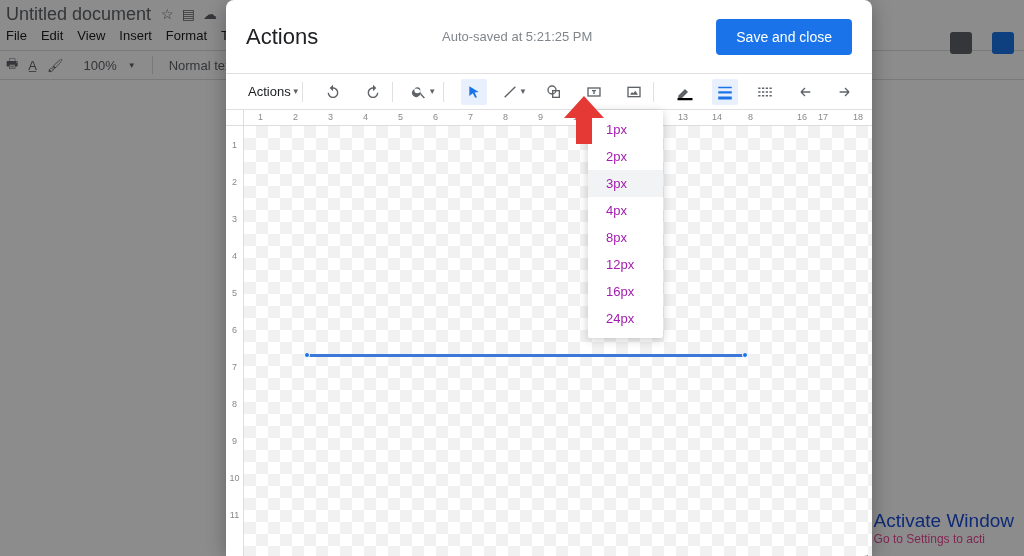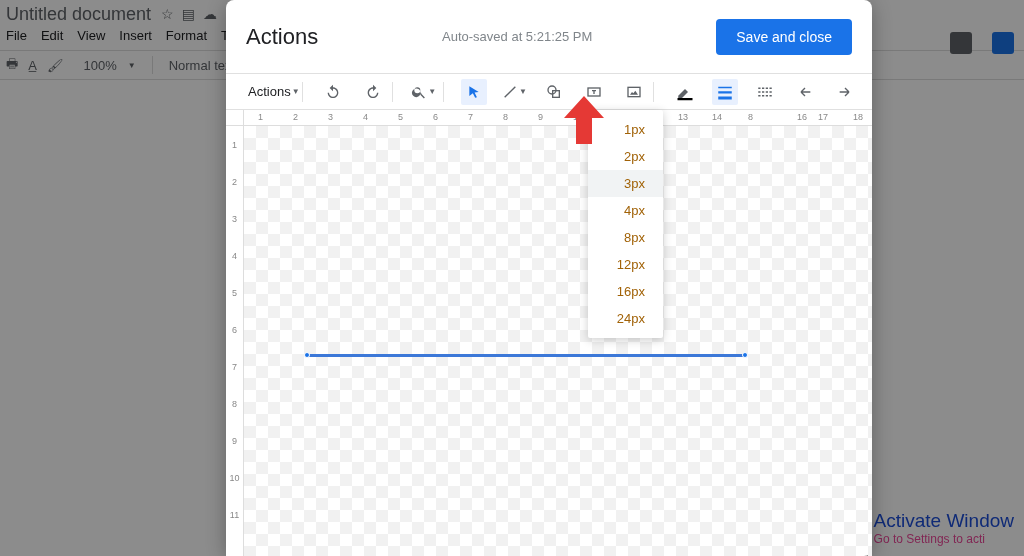--- a/index.html
+++ b/index.html
@@ -57,21 +57,21 @@
 }
 
 
 .drawn-line { position: absolute; left: 63px; top: 228px; width: 438px; height: 3px; background: #3c78d8; }
 .handle { position: absolute; width: 6px; height: 6px; background: #1a73e8; border: 1px solid #fff; border-radius: 50%; top: -2px; }
 .handle.l { left: -3px; }
 .handle.r { right: -3px; }
 
 
 .dropdown { position: absolute; left: 588px; top: 110px; width: 75px; background: #fff; box-shadow: 0 2px 10px rgba(0,0,0,0.2); border-radius: 2px; z-index: 20; padding: 6px 0; }
-.dropdown .item { padding: 6px 18px; font-size: 13px; color: #a16207; cursor: pointer; text-align: right; }
+.dropdown .item { padding: 6px 18px; font-size: 13px; color: #a21caf; cursor: pointer; }
 .dropdown .item.hover { background: #f1f3f4; }
 
 
 .red-arrow { position: absolute; left: 564px; top: 96px; z-index: 30; }
 
 svg { display: block; }
 </style>
 </head>
 <body>
 

